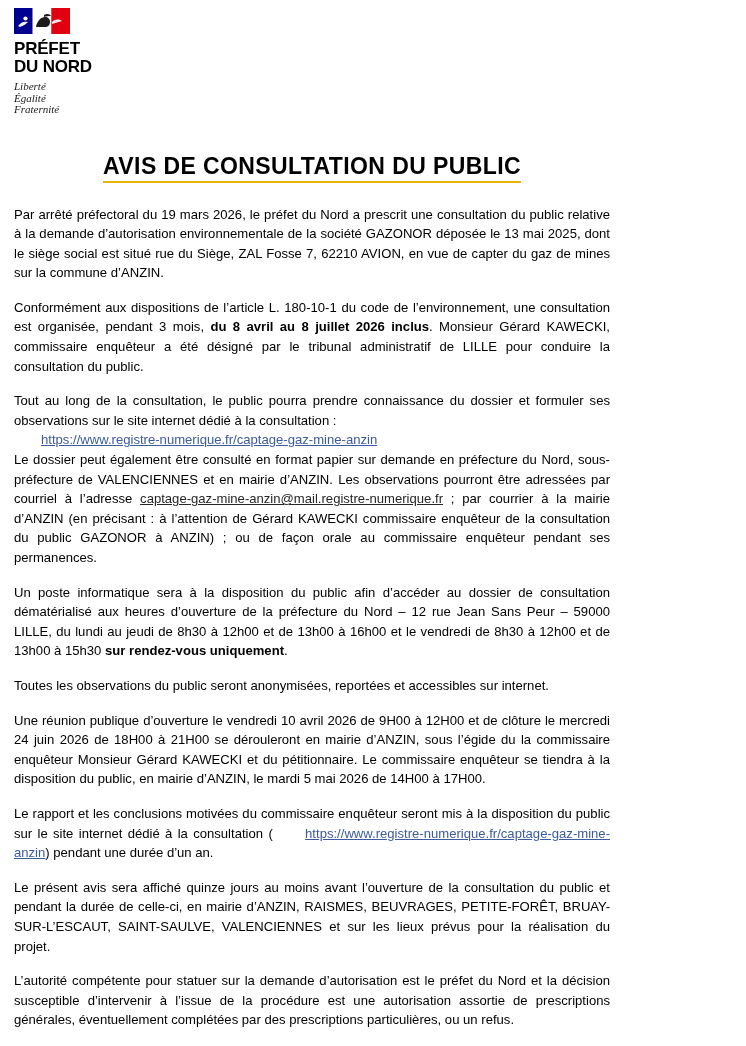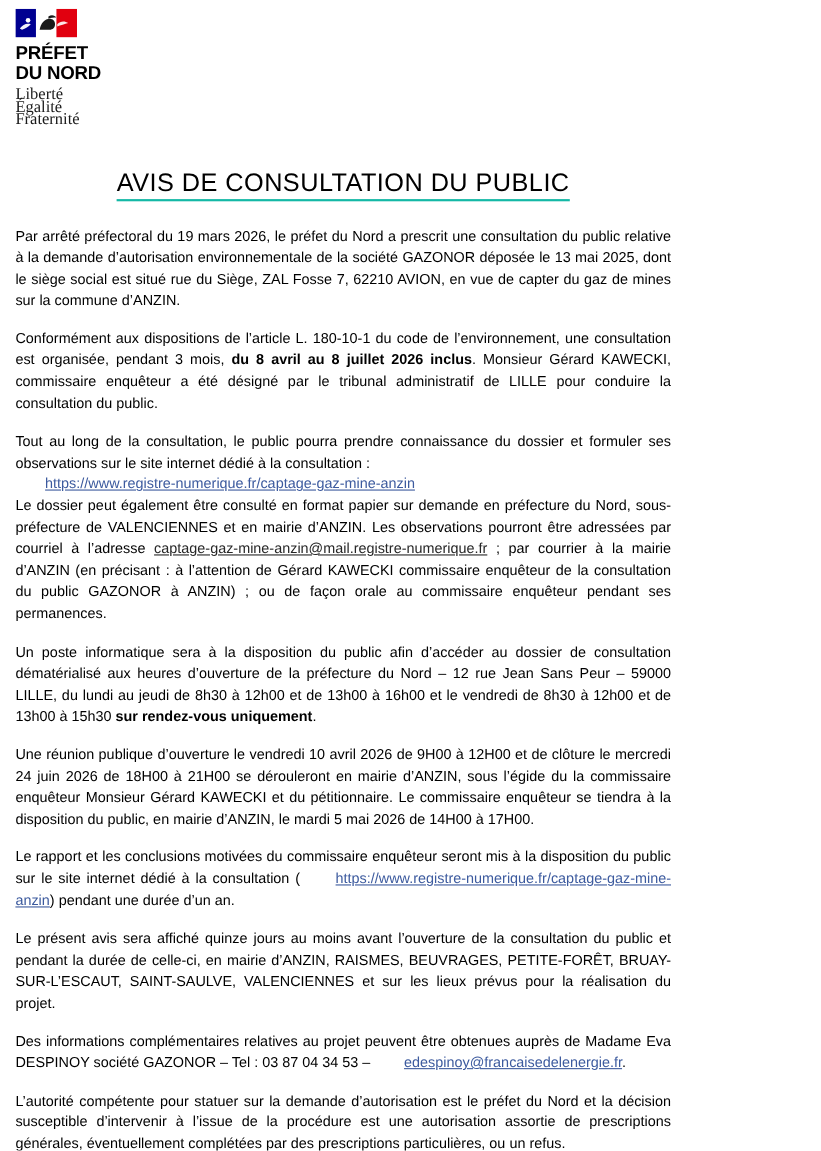--- a/index.html
+++ b/index.html
@@ -45,21 +45,22 @@
     font-family: "Liberation Sans", sans-serif;
     font-weight: bold;
     font-size: 17px;
     line-height: 18px;
     letter-spacing: -0.2px;
     margin-top: 6px;
     color: #000;
   }
   .motto {
     font-family: "Liberation Serif", serif;
-    font-size: 15px;
+    font-style: italic;
+    font-size: 11px;
     line-height: 11.5px;
     margin-top: 5px;
     color: #1a1a1a;
   }
   .header-right {
     text-align: right;
     font-weight: bold;
     font-size: 15px;
     line-height: 21px;
     padding-top: 28px;
@@ -70,27 +71,27 @@
   .title-block {
     text-align: center;
     margin-top: 30px;
   }
   .subtitle {
     font-weight: bold;
     font-size: 13px;
     line-height: 16px;
   }
   .main-title {
-    font-weight: normal;
+    font-weight: bold;
     font-size: 23px;
     line-height: 28px;
     letter-spacing: 0.4px;
     margin-top: 6px;
     display: inline-block;
-    border-bottom: 2px solid #14b8a6;
+    border-bottom: 2px solid #eab308;
     padding-bottom: 1px;
   }
 
   
   .body-text {
     padding: 0 14px;
     box-sizing: border-box;
     margin-top: 22px;
   }
   p.para {
@@ -160,25 +161,25 @@
 
     <p class="para">Par arrêté préfectoral du 19 mars 2026, le préfet du Nord a prescrit une consultation du public relative à la demande d’autorisation environnementale de la société GAZONOR déposée le 13 mai 2025, dont le siège social est situé rue du Siège, ZAL Fosse 7, 62210 AVION, en vue de capter du gaz de mines sur la commune d’ANZIN.</p>
 
     <p class="para"><span>Conformément aux dispositions de l’article L. 180-10-1 du code de l’environnement, une consultation est organisée, pendant 3 mois, </span><span class="b">du 8 avril au 8 juillet 2026 inclus</span><span>. Monsieur Gérard KAWECKI, commissaire enquêteur a été désigné par le tribunal administratif de LILLE pour conduire la consultation du public.</span></p>
 
     <p class="para"><span>Tout au long de la consultation, le public pourra prendre connaissance du dossier et formuler ses observations sur le site internet dédié à la consultation :</span><br>
       <a class="link-blue block-line" href="#">https://www.registre-numerique.fr/captage-gaz-mine-anzin</a><span>Le dossier peut également être consulté en format papier sur demande en préfecture du Nord, sous-préfecture de VALENCIENNES et en mairie d’ANZIN. Les observations pourront être adressées par courriel à l’adresse </span><a class="link-dark" href="#">captage-gaz-mine-anzin@mail.registre-numerique.fr</a><span> ; par courrier à la mairie d’ANZIN (en précisant : à l’attention de Gérard KAWECKI commissaire enquêteur de la consultation du public GAZONOR à ANZIN) ; ou de façon orale au commissaire enquêteur pendant ses permanences.</span></p>
 
     <p class="para"><span>Un poste informatique sera à la disposition du public afin d’accéder au dossier de consultation dématérialisé aux heures d’ouverture de la préfecture du Nord – 12 rue Jean Sans Peur – 59000 LILLE, du lundi au jeudi de 8h30 à 12h00 et de 13h00 à 16h00 et le vendredi de 8h30 à 12h00 et de 13h00 à 15h30 </span><span class="b">sur rendez-vous uniquement</span><span>.</span></p>
 
+    <p class="para">Toutes les observations du public seront anonymisées, reportées et accessibles sur internet.</p>
 
     <p class="para">Une réunion publique d’ouverture le vendredi 10 avril 2026 de 9H00 à 12H00 et de clôture le mercredi 24 juin 2026 de 18H00 à 21H00 se dérouleront en mairie d’ANZIN, sous l’égide du la commissaire enquêteur Monsieur Gérard KAWECKI et du pétitionnaire. Le commissaire enquêteur se tiendra à la disposition du public, en mairie d’ANZIN, le mardi 5 mai 2026 de 14H00 à 17H00.</p>
 
     <p class="para"><span>Le rapport et les conclusions motivées du commissaire enquêteur seront mis à la disposition du public sur le site internet dédié à la consultation ( </span><a class="link-blue" href="#">https://www.registre-numerique.fr/captage-gaz-mine-anzin</a><span>) pendant une durée d’un an.</span></p>
 
     <p class="para">Le présent avis sera affiché quinze jours au moins avant l’ouverture de la consultation du public et pendant la durée de celle-ci, en mairie d’ANZIN, RAISMES, BEUVRAGES, PETITE-FORÊT, BRUAY-SUR-L’ESCAUT, SAINT-SAULVE, VALENCIENNES et sur les lieux prévus pour la réalisation du projet.</p>
 
-    <p class="para"><span>Des informations complémentaires relatives au projet peuvent être obtenues auprès de Madame Eva DESPINOY société GAZONOR – Tel : 03 87 04 34 53 – </span><a class="link-blue" href="#">edespinoy@francaisedelenergie.fr</a><span>.</span></p>
 
     <p class="para">L’autorité compétente pour statuer sur la demande d’autorisation est le préfet du Nord et la décision susceptible d’intervenir à l’issue de la procédure est une autorisation assortie de prescriptions générales, éventuellement complétées par des prescriptions particulières, ou un refus.</p>
 
   </div>
 </div>
 
 </body></html>

